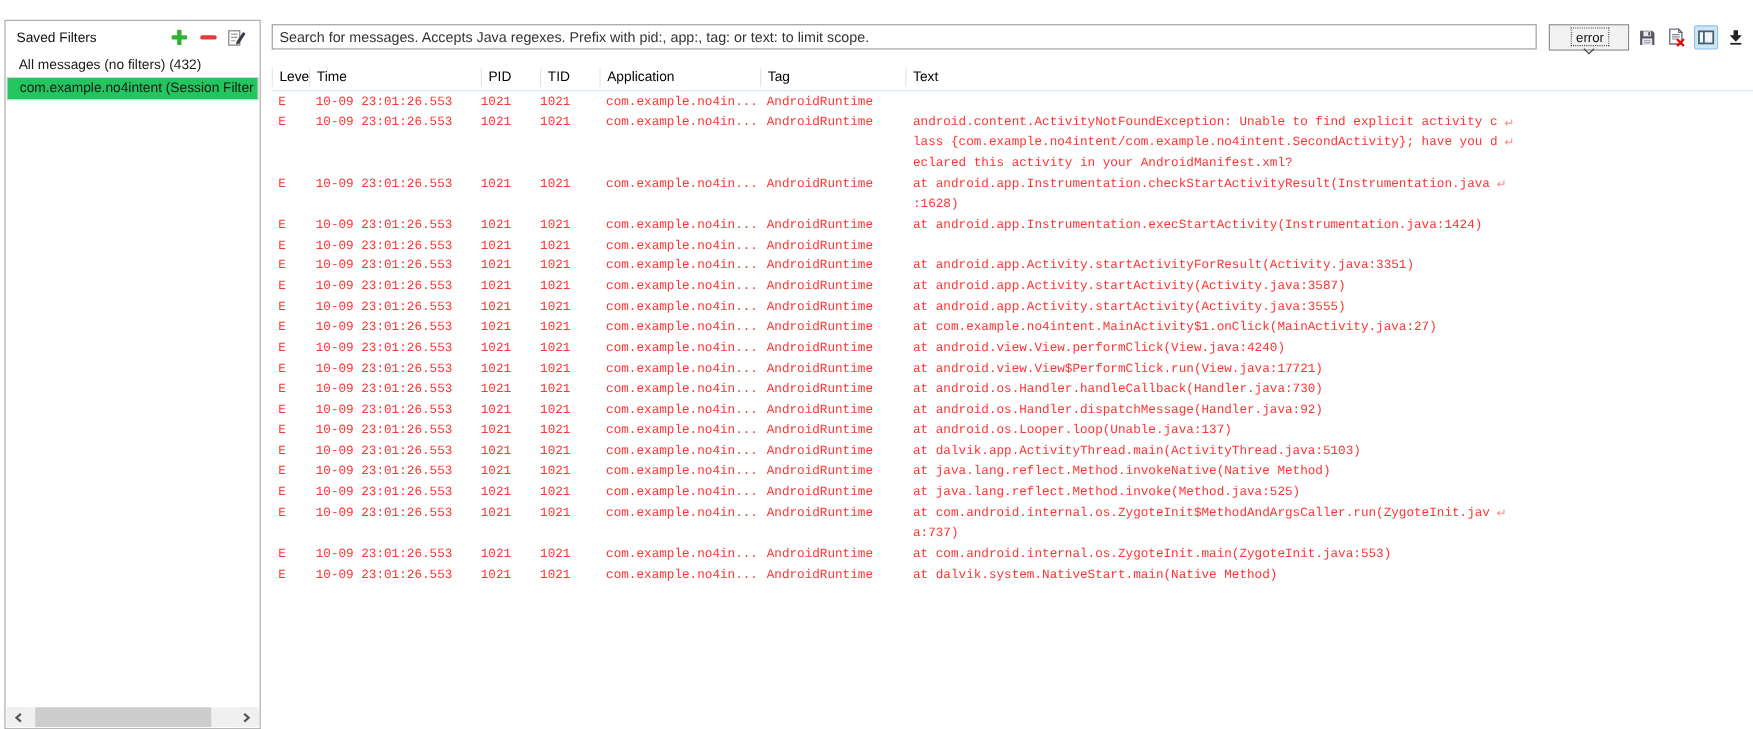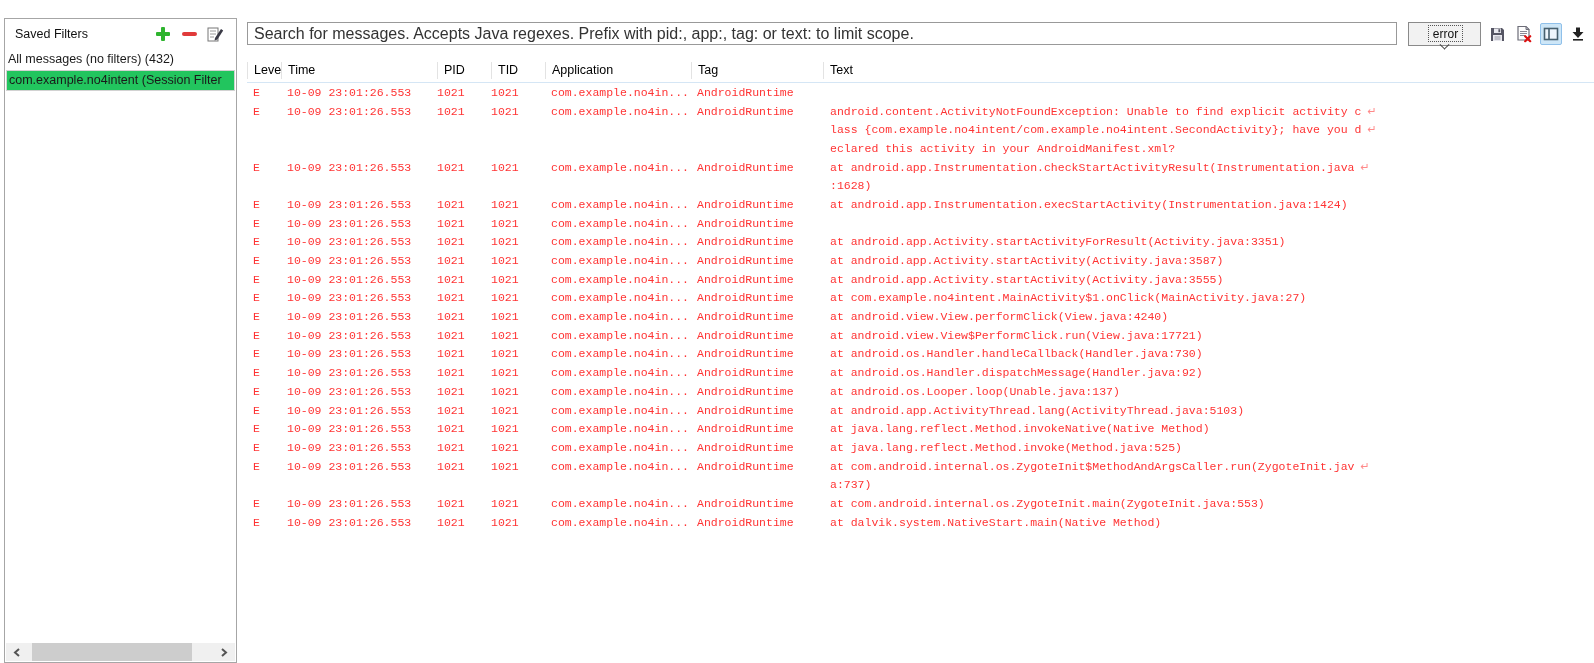--- a/index.html
+++ b/index.html
@@ -15,32 +15,32 @@
   .sidebar-header .spacer { flex:1; }
   .sb-icons { display:flex; align-items:center; gap:8px; margin-right:2px; }
   .icon-btn { width:18px; height:18px; display:flex; align-items:center; justify-content:center; cursor:pointer; }
   .plus-glyph { position:relative; width:14px; height:14px; }
   .plus-glyph::before { content:""; position:absolute; left:0; top:5px; width:14px; height:4px; background:#2eb42e; border-radius:1px; }
   .plus-glyph::after  { content:""; position:absolute; left:5px; top:0; width:4px; height:14px; background:#2eb42e; border-radius:1px; }
   .minus-glyph { width:15px; height:4.5px; background:#e03a3a; border-radius:2px; }
 
   .sidebar-list { position:absolute; left:1px; right:1px; top:30px; bottom:22px; overflow:hidden; }
   .sidebar-item { height:21px; line-height:21px; font-size:12.5px; color:#1a1a1a;
-                  padding-left:2px; white-space:nowrap; overflow:hidden; cursor:default; }
+                  padding-left:11px; white-space:nowrap; overflow:hidden; cursor:default; }
   .sidebar-item.selected { background:#22c55e; border:1px solid #d2d2d2; line-height:19px; }
 
   .sb-scrollbar { position:absolute; left:1px; right:1px; bottom:1px; height:18px;
                   background:#f0f0f0; display:flex; align-items:stretch; }
   .sb-arrow { width:22px; display:flex; align-items:center; justify-content:center; background:#f0f0f0; cursor:pointer; }
   .sb-track { flex:1; position:relative; }
   .sb-thumb { position:absolute; left:4px; top:0; bottom:0; width:160px; background:#cdcdcd; cursor:pointer; }
 
   
   .search-input { position:absolute; left:247px; top:10px; width:1150px; height:23px;
-                  border:1px solid #999; padding:0 6px; font-size:16px; color:#222;
+                  border:1px solid #999; padding:0 6px; font-size:13px; color:#222;
                   font-family:"Liberation Sans", sans-serif; outline:none; background:#fff; }
   .search-input::placeholder { color:#333; opacity:1; }
 
   .level-select { position:absolute; left:1408px; top:10px; width:73px; height:24px;
                   background:#f2f2f2; border:1px solid #8a8a8a; display:flex; align-items:center; cursor:pointer;flex-direction:column; }
   .level-select .label-wrap { flex:1; margin:2px 0 2px 2px; border:1px dotted #555; padding:1px 4px;
                               font-size:12px; color:#111; height:17px; line-height:14px; }
   .level-select .chev { width:16px; display:flex; align-items:center; justify-content:center; }
   .chev-glyph { width:7px; height:7px; border-right:1.6px solid #444; border-bottom:1.6px solid #444;
                 transform:rotate(45deg) translate(-2px,-2px); }
@@ -377,21 +377,21 @@
     </div>
 
     <div class="log-line">
       <span class="cell">E</span>
       <span class="cell">10-09 23:01:26.553</span>
       <span class="cell num">1021</span>
       <span class="cell num">1021</span>
       <span class="cell">com.example.no4in...</span>
       <span class="cell">AndroidRuntime</span>
       <span class="cell text">
-          <span>at android.app.ActivityThread.lang(ActivityThread.java:5103)</span>
+          <span>at dalvik.app.ActivityThread.main(ActivityThread.java:5103)</span>
         </span>
     </div>
 
     <div class="log-line">
       <span class="cell">E</span>
       <span class="cell">10-09 23:01:26.553</span>
       <span class="cell num">1021</span>
       <span class="cell num">1021</span>
       <span class="cell">com.example.no4in...</span>
       <span class="cell">AndroidRuntime</span>

